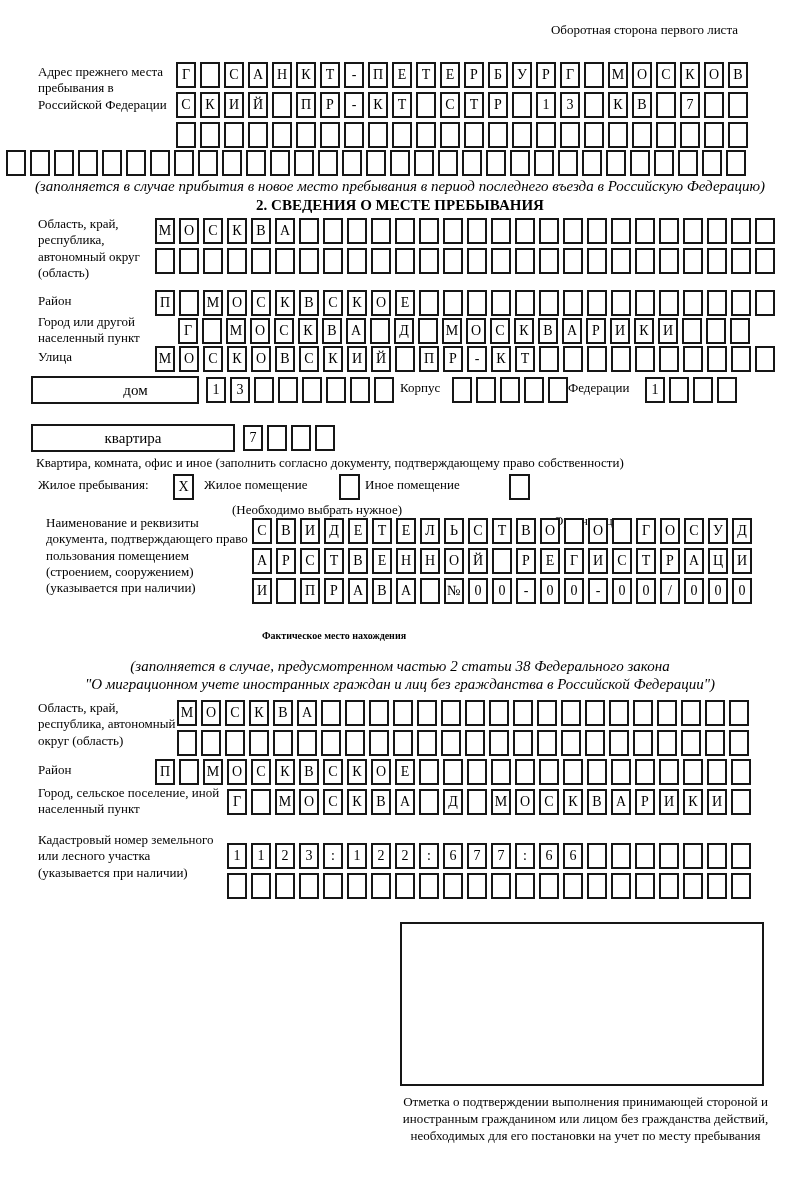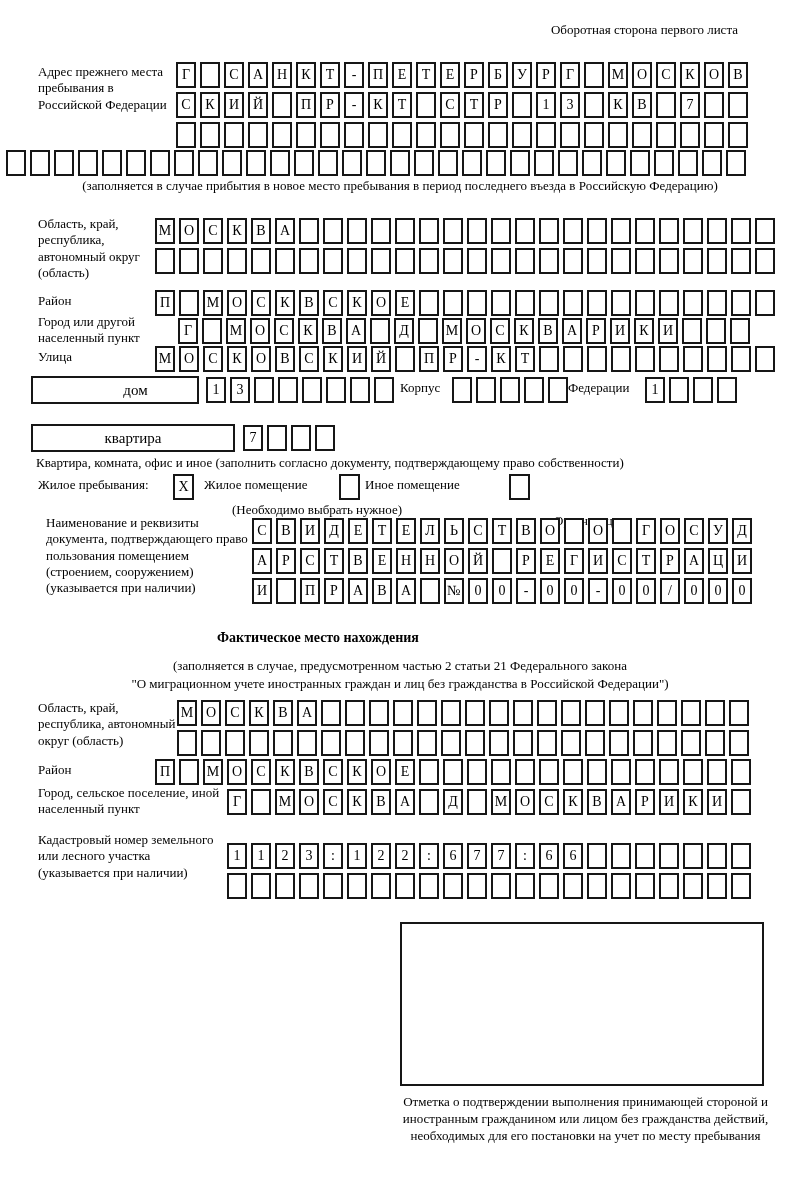--- a/index.html
+++ b/index.html
@@ -5,21 +5,21 @@
   * { margin:0; padding:0; box-sizing:border-box; }
   html,body { background:#ffffff; }
   body {
     width:800px; height:1180px;
     font-family:"Liberation Serif", serif;
     color:#000;
   }
   #page { position:relative; width:800px; height:1180px; overflow:hidden; background:#fff; }
   .abs { position:absolute; }
   .lbl { font-size:13px; line-height:1.25; }
-  .note { font-size:13px; }
+  .note { font-size:15px;font-style:italic; }
   .center { text-align:center; }
   .bold { font-weight:bold; }
   .boxline { display:flex; }
   .cell {
     flex:0 0 auto;
     width:20px; height:26px;
     border:2px solid #161616;
     margin-right:4px;
     display:inline-flex; align-items:center; justify-content:center;
     font-size:14px; background:#fff;
@@ -152,20 +152,21 @@
       <span class="cell"></span>
       <span class="cell"></span>
       <span class="cell"></span>
       <span class="cell"></span>
       <span class="cell"></span>
       <span class="cell"></span>
       <span class="cell"></span>
     </div>
   <div class="abs note center" style="top:178px; left:0; width:800px;">(заполняется в случае прибытия в новое место пребывания в период последнего въезда в Российскую Федерацию)</div>
 
+  <div class="abs bold center" style="top:197px; left:0; width:800px; font-size:15px;">2. СВЕДЕНИЯ О МЕСТЕ ПРЕБЫВАНИЯ</div>
 
   <div class="abs lbl" style="top:216px; left:38px; width:112px;">Область, край, республика, автономный округ (область)</div>
   <div class="abs boxline" style="top:218px; left:155px;">
       <span class="cell">М</span>
       <span class="cell">О</span>
       <span class="cell">С</span>
       <span class="cell">К</span>
       <span class="cell">В</span>
       <span class="cell">А</span>
       <span class="cell"></span>
@@ -415,22 +416,22 @@
       <span class="cell">0</span>
       <span class="cell">-</span>
       <span class="cell">0</span>
       <span class="cell">0</span>
       <span class="cell">/</span>
       <span class="cell">0</span>
       <span class="cell">0</span>
       <span class="cell">0</span>
     </div>
 
-  <div class="abs bold center" style="top:630px; left:0; width:636px; font-size:14px;">Фактическое место нахождения</div>
-  <div class="abs note center" style="top:658px; left:0; width:800px;">(заполняется в случае, предусмотренном частью 2 статьи 21 Федерального закона</div>
+  <div class="abs bold center" style="top:630px; left:16px; width:636px; font-size:10px;">Фактическое место нахождения</div>
+  <div class="abs note center" style="top:658px; left:0; width:800px;">(заполняется в случае, предусмотренном частью 2 статьи 38 Федерального закона</div>
   <div class="abs note center" style="top:676px; left:0; width:800px;">"О миграционном учете иностранных граждан и лиц без гражданства в Российской Федерации")</div>
 
   <div class="abs lbl" style="top:700px; left:38px; width:148px;">Область, край, республика, автономный округ (область)</div>
   <div class="abs boxline" style="top:700px; left:177px;">
       <span class="cell">М</span>
       <span class="cell">О</span>
       <span class="cell">С</span>
       <span class="cell">К</span>
       <span class="cell">В</span>
       <span class="cell">А</span>

